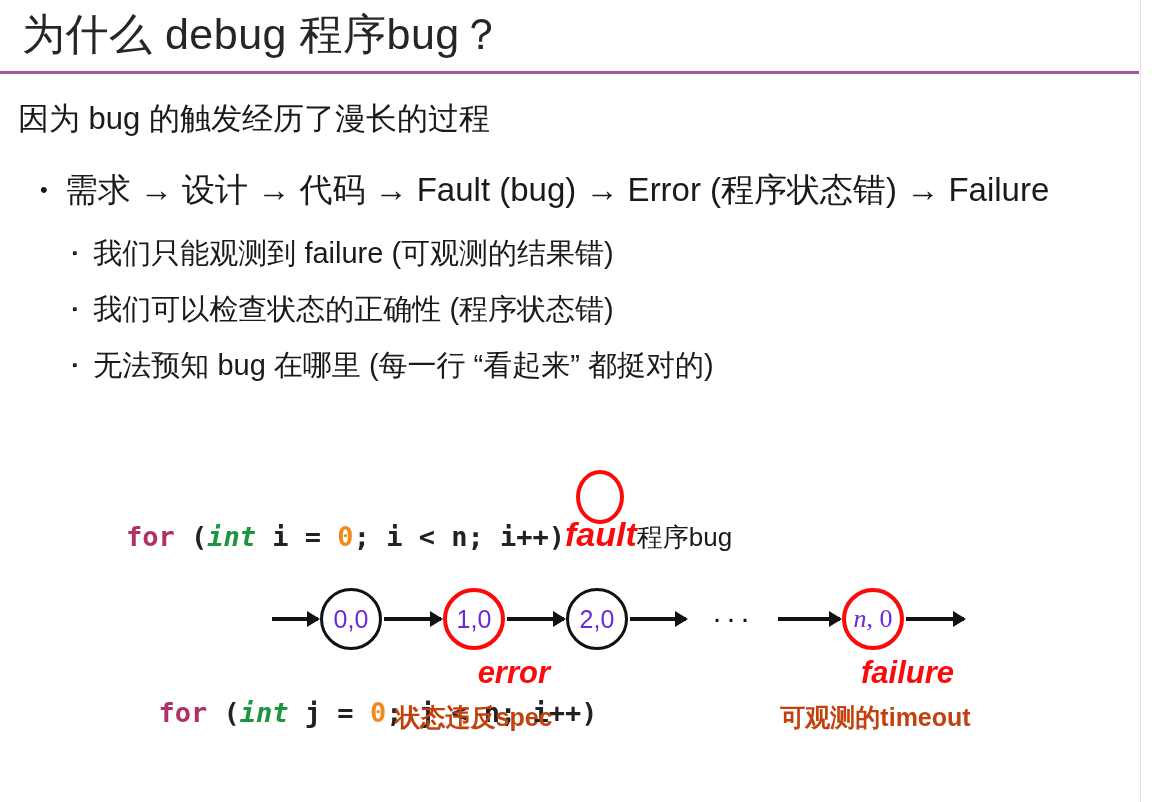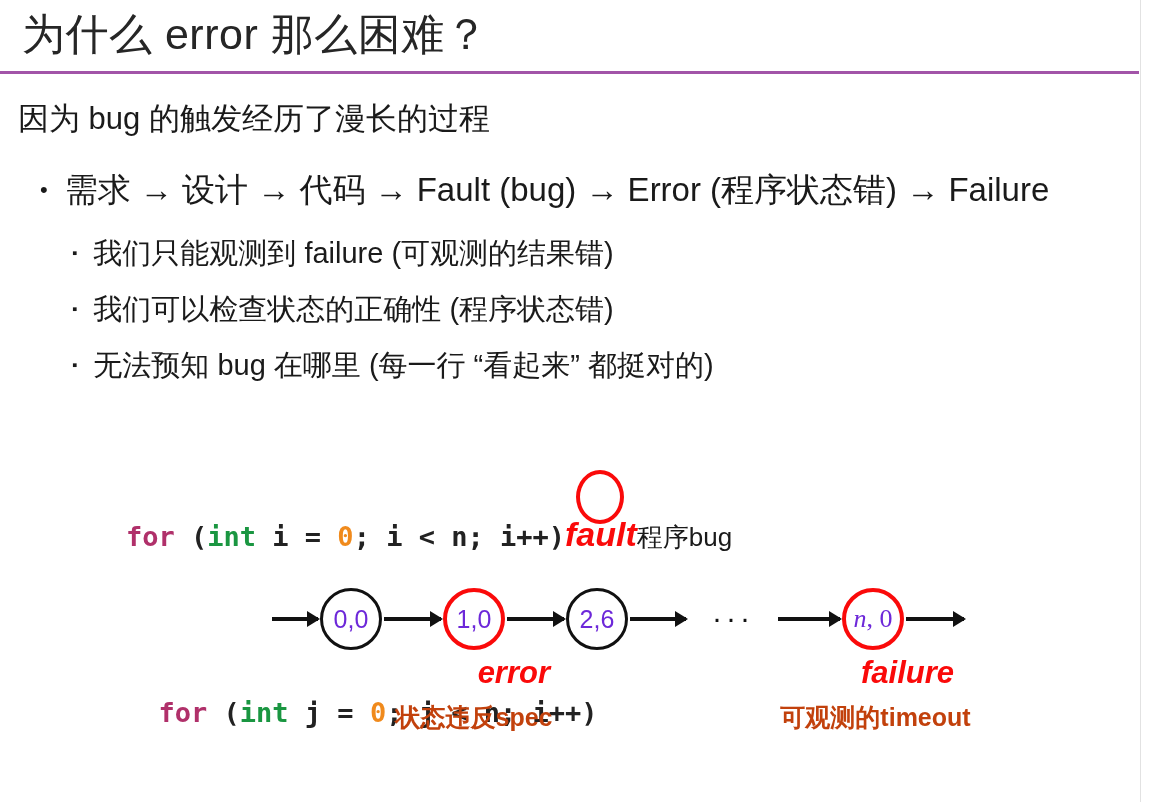--- a/index.html
+++ b/index.html
@@ -102,21 +102,21 @@
     left: 126px;
     top: 424px;
     font-family: "DejaVu Sans Mono", "Liberation Mono", monospace;
     font-size: 27px;
     font-weight: bold;
     line-height: 44px;
     color: #222222;
     white-space: pre;
   }
   .code .kw      { color: #b0306a; }
-  .code .type    { color: #1a9641; }
+  .code .type    { color: #1a9641; font-style: italic; }
   .code .num     { color: #f08a1c; }
   .code .plain   { color: #222222; }
 
   .code-line { position: relative; white-space: pre; }
 
   .fault-label {
     color: #fa0a0a;
     font-family: "Liberation Sans", sans-serif;
     font-style: italic;
     font-weight: bold;
@@ -227,21 +227,21 @@
     text-align: center;
   }
   .c-error   { left: 374px; top: 126px; width: 200px; }
   .c-failure { left: 768px; top: 126px; width: 215px; }
 </style>
 </head>
 <body>
 
 <div class="slide">
 
-  <div class="title">为什么 error 那么困难？</div>
+  <div class="title">为什么 debug 程序bug？</div>
   <div class="title-rule"></div>
 
   <div class="lead">因为 bug 的触发经历了漫长的过程</div>
 
   <div class="bullet1">
     <span class="marker">•</span>
     <span>需求 → 设计 → 代码 → Fault (bug) → Error (程序状态错) → Failure</span>
   </div>
 
   <div class="bullet2 b2-a">
@@ -279,21 +279,21 @@
 
     <div class="arrow a1"></div>
 
     <div class="node n2 red">
       <span>1,0</span>
     </div>
 
     <div class="arrow a2"></div>
 
     <div class="node n3">
-      <span>2,6</span>
+      <span>2,0</span>
     </div>
 
     <div class="arrow a3"></div>
 
     <div class="dots">···</div>
 
     <div class="arrow a4"></div>
 
     <div class="node n4 red italic-serif">
       <span class="var">n</span>

